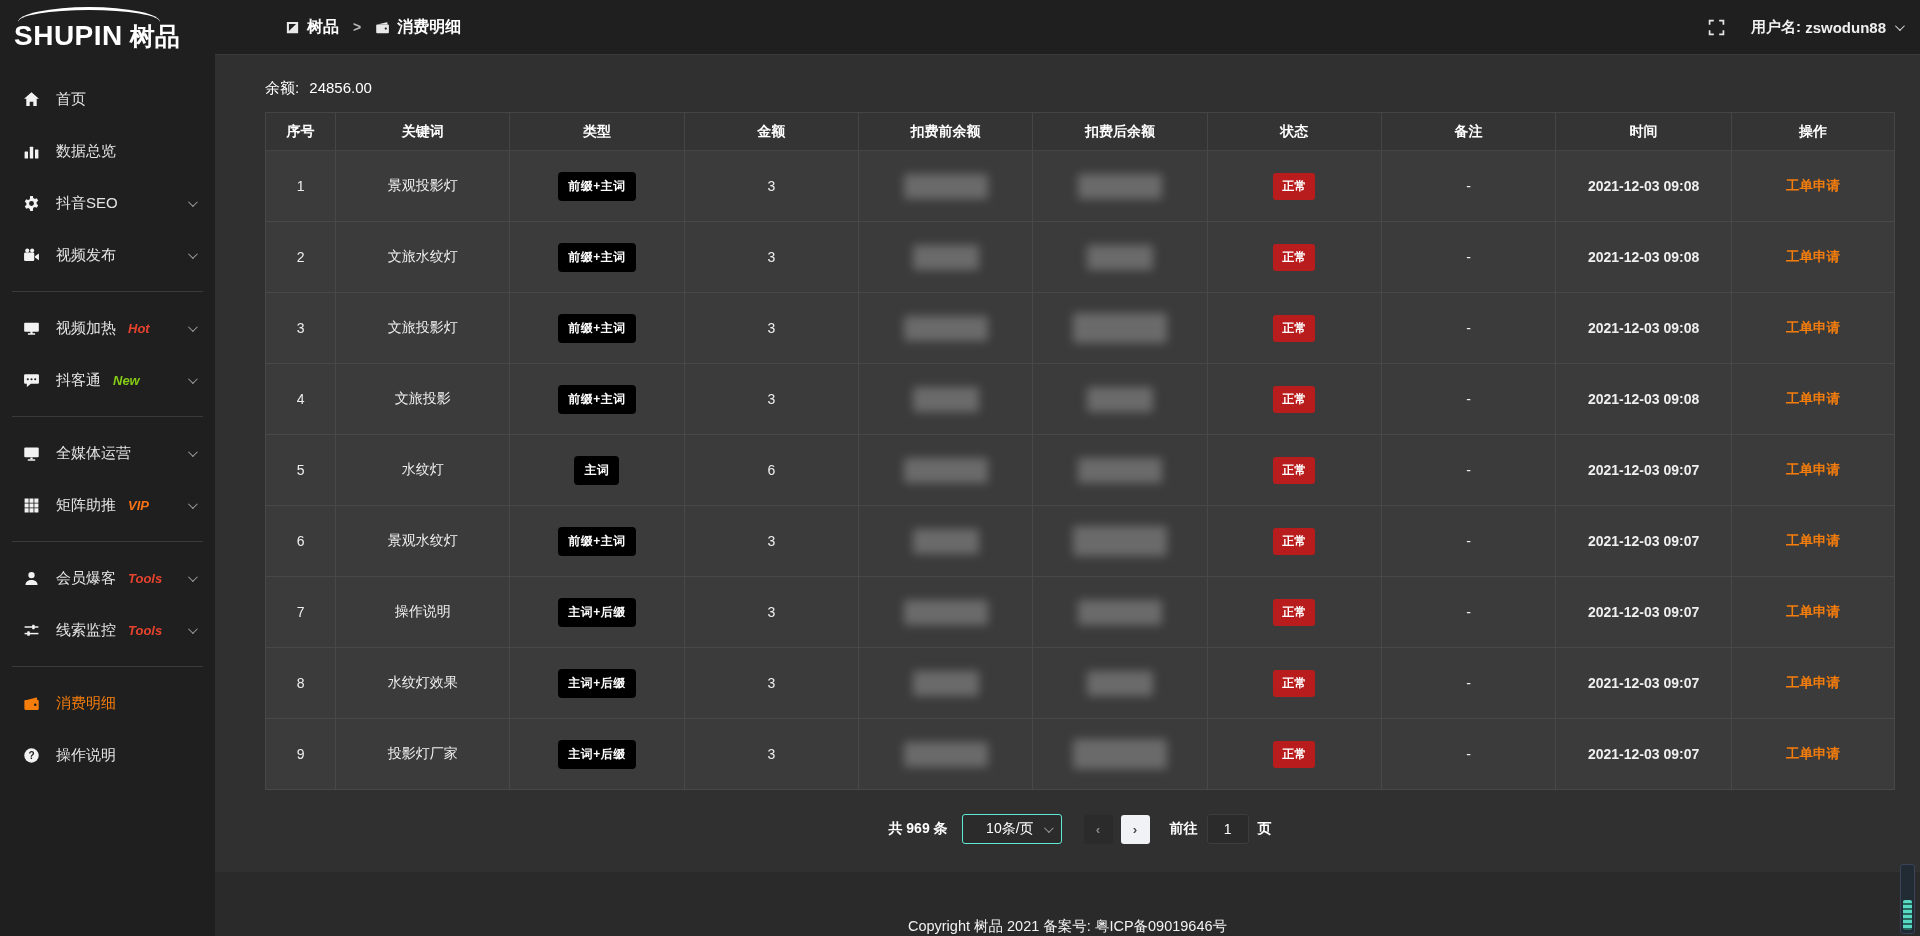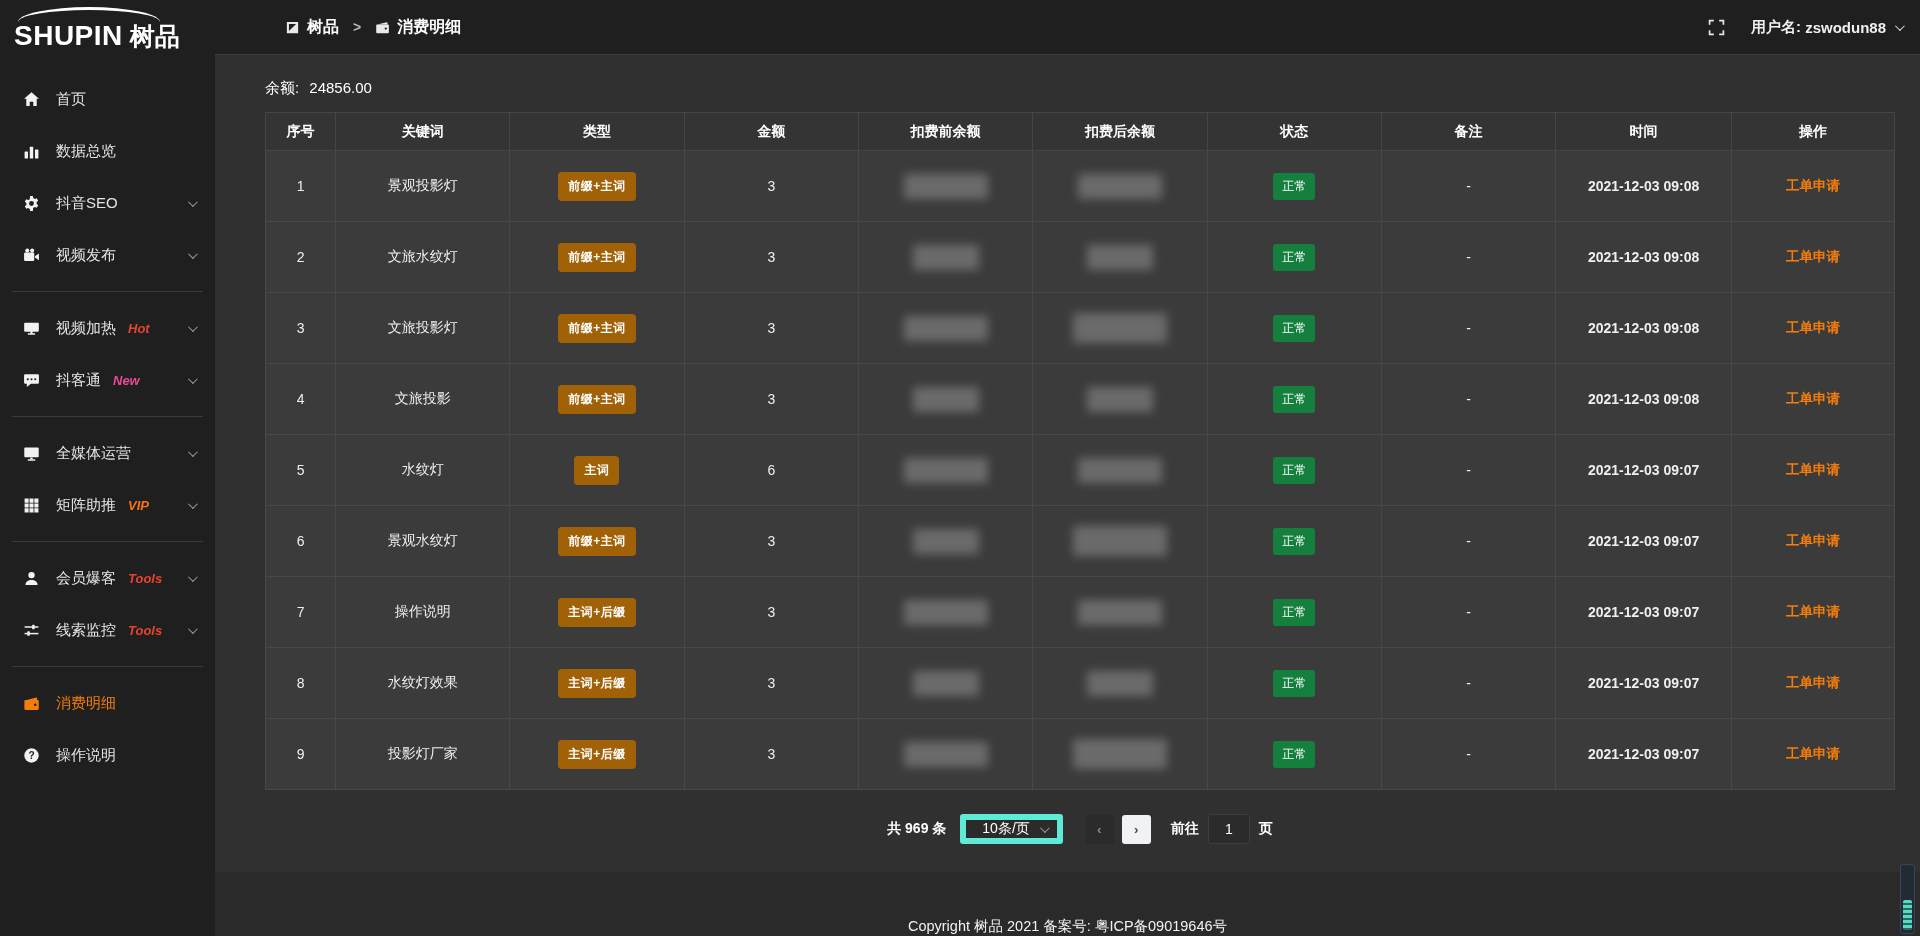--- a/index.html
+++ b/index.html
@@ -74,44 +74,44 @@
   .data-table th {
     background:#343434; height:38px; font-size:14px; font-weight:bold; color:#fff;
     border:1px solid #454545;
   }
   .data-table td {
     background:#3b3b3b; height:71px; text-align:center; color:#efefef;
     border:1px solid #484848; font-size:14px;
   }
   .data-table tr:first-child th { border-top-color:#454545; }
   .type-badge {
-    display:inline-block; background:#a16207; color:#fff; font-size:12px; font-weight:bold;
+    display:inline-block; background:#000000; color:#fff; font-size:12px; font-weight:bold;
     padding:6px 10px; border-radius:4px; letter-spacing:.5px;
   }
   .status-badge {
-    display:inline-block; background:#15803d; color:#fff; font-size:12px; font-weight:normal;
+    display:inline-block; background:#b91c1c; color:#fff; font-size:12px; font-weight:bold;
     padding:5px 9px; border-radius:3px;
   }
   .action-link { color:#f57d0c; font-weight:bold; font-size:13.5px; cursor:pointer; }
   .cell-time { font-weight:600; color:#fff; }
   .redact {
     width:84px; height:25px; margin:0 auto; background:#9a9a9a;
     opacity:.5; filter:blur(5px); border-radius:2px;
   }
   tr:nth-child(2n) .redact { width:66px; }
   tr:nth-child(3n) .redact.post { width:94px; height:30px; }
 
   
   .pagination {
     margin-top:24px; display:flex; align-items:center; justify-content:center;
     color:#fff; font-size:14px;
   }
   .pg-total { font-weight:bold; margin-right:14px; }
   .page-size {
-    background:#2b2b2b; border:6px solid #5eead4; border-radius:3px;
+    background:#2b2b2b; border:1px solid #5eead4; border-radius:3px;
     height:30px; padding:0 10px 0 16px; display:flex; align-items:center;
     cursor:pointer; margin-right:18px; min-width:100px; justify-content:flex-end;
   }
   .page-size .chev { color:#999; margin-left:10px; }
   .pg-btn {
     min-width:29px; height:29px; margin:0 4px; border-radius:3px;
     display:inline-flex; align-items:center; justify-content:center;
     background:#f0f2f5; color:#4a4a4a; font-weight:bold; cursor:pointer;
     border:none; font-size:13.5px; font-family:inherit;
   }
@@ -205,21 +205,21 @@
           <span class="nav-badge" style="color:#e5432e">Hot</span>
           <span class="chev"></span>
         </div>
         <div class="nav-item">
           <span class="nav-icon">
             <svg viewBox="0 0 16 16">
               <path fill-rule="evenodd" d="M2.1 2.2h11.8a1.1 1.1 0 0 1 1.1 1.1v6.6a1.1 1.1 0 0 1-1.1 1.1H7.4L3.6 14v-3H2.1A1.1 1.1 0 0 1 1 9.9V3.3a1.1 1.1 0 0 1 1.1-1.1Zm2.4 3.6a1 1 0 1 0 0 2 1 1 0 0 0 0-2Zm3.5 0a1 1 0 1 0 0 2 1 1 0 0 0 0-2Zm3.5 0a1 1 0 1 0 0 2 1 1 0 0 0 0-2Z"></path>
             </svg>
           </span>
           <span class="nav-label">抖客通</span>
-          <span class="nav-badge" style="color:#ec4899">New</span>
+          <span class="nav-badge" style="color:#84cc16">New</span>
           <span class="chev"></span>
         </div>
         <div class="nav-divider"></div>
         <div class="nav-item">
           <span class="nav-icon">
             <svg viewBox="0 0 16 16">
               <rect x="1.2" y="2.3" width="13.6" height="9.2" rx="1"></rect>
               <rect x="6.9" y="11.8" width="2.2" height="1.7"></rect>
               <rect x="4.4" y="13.5" width="7.2" height="1.3" rx=".4"></rect>
             </svg>

